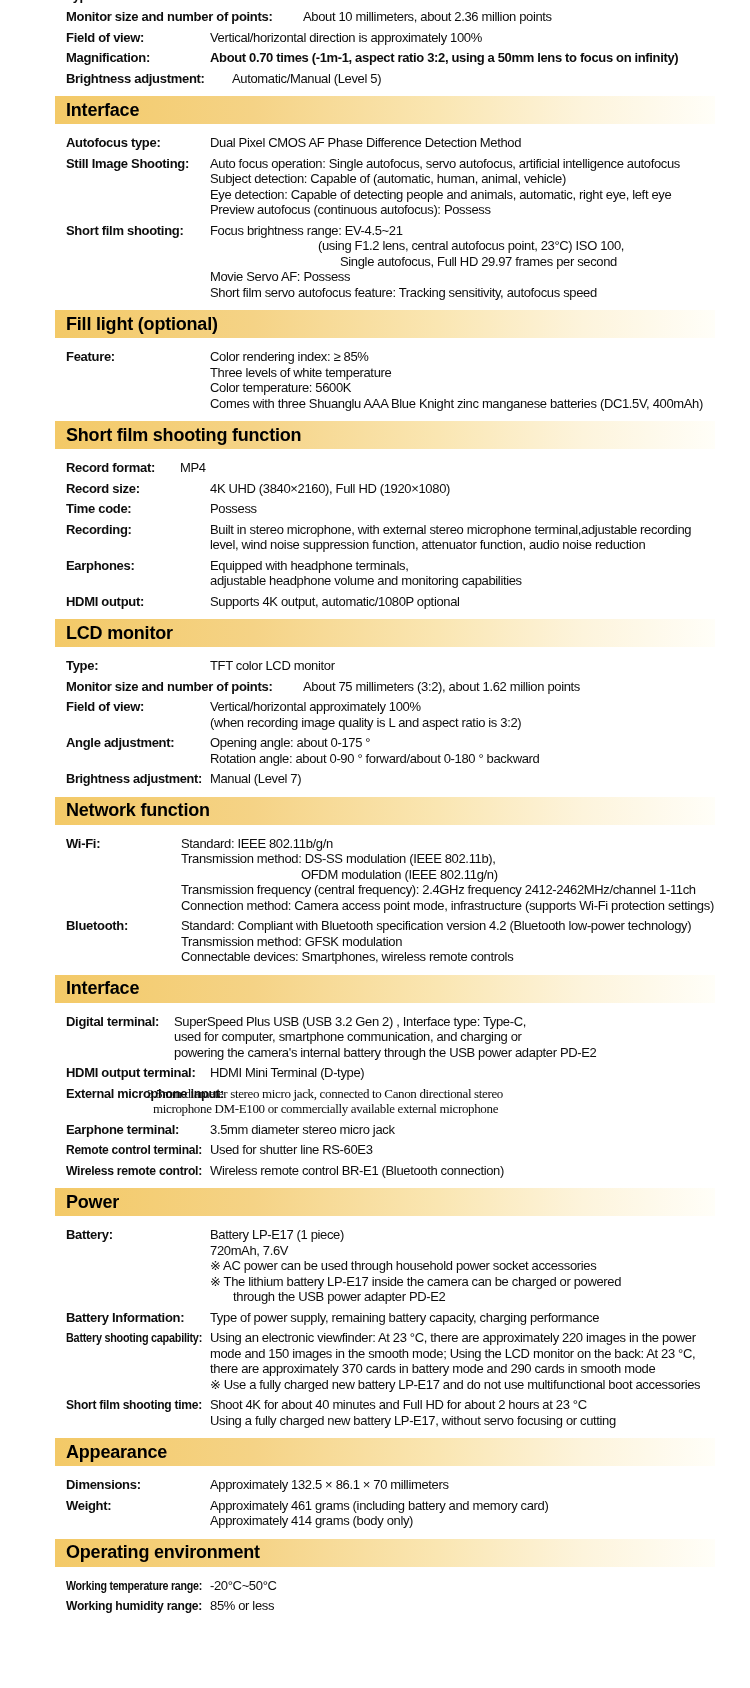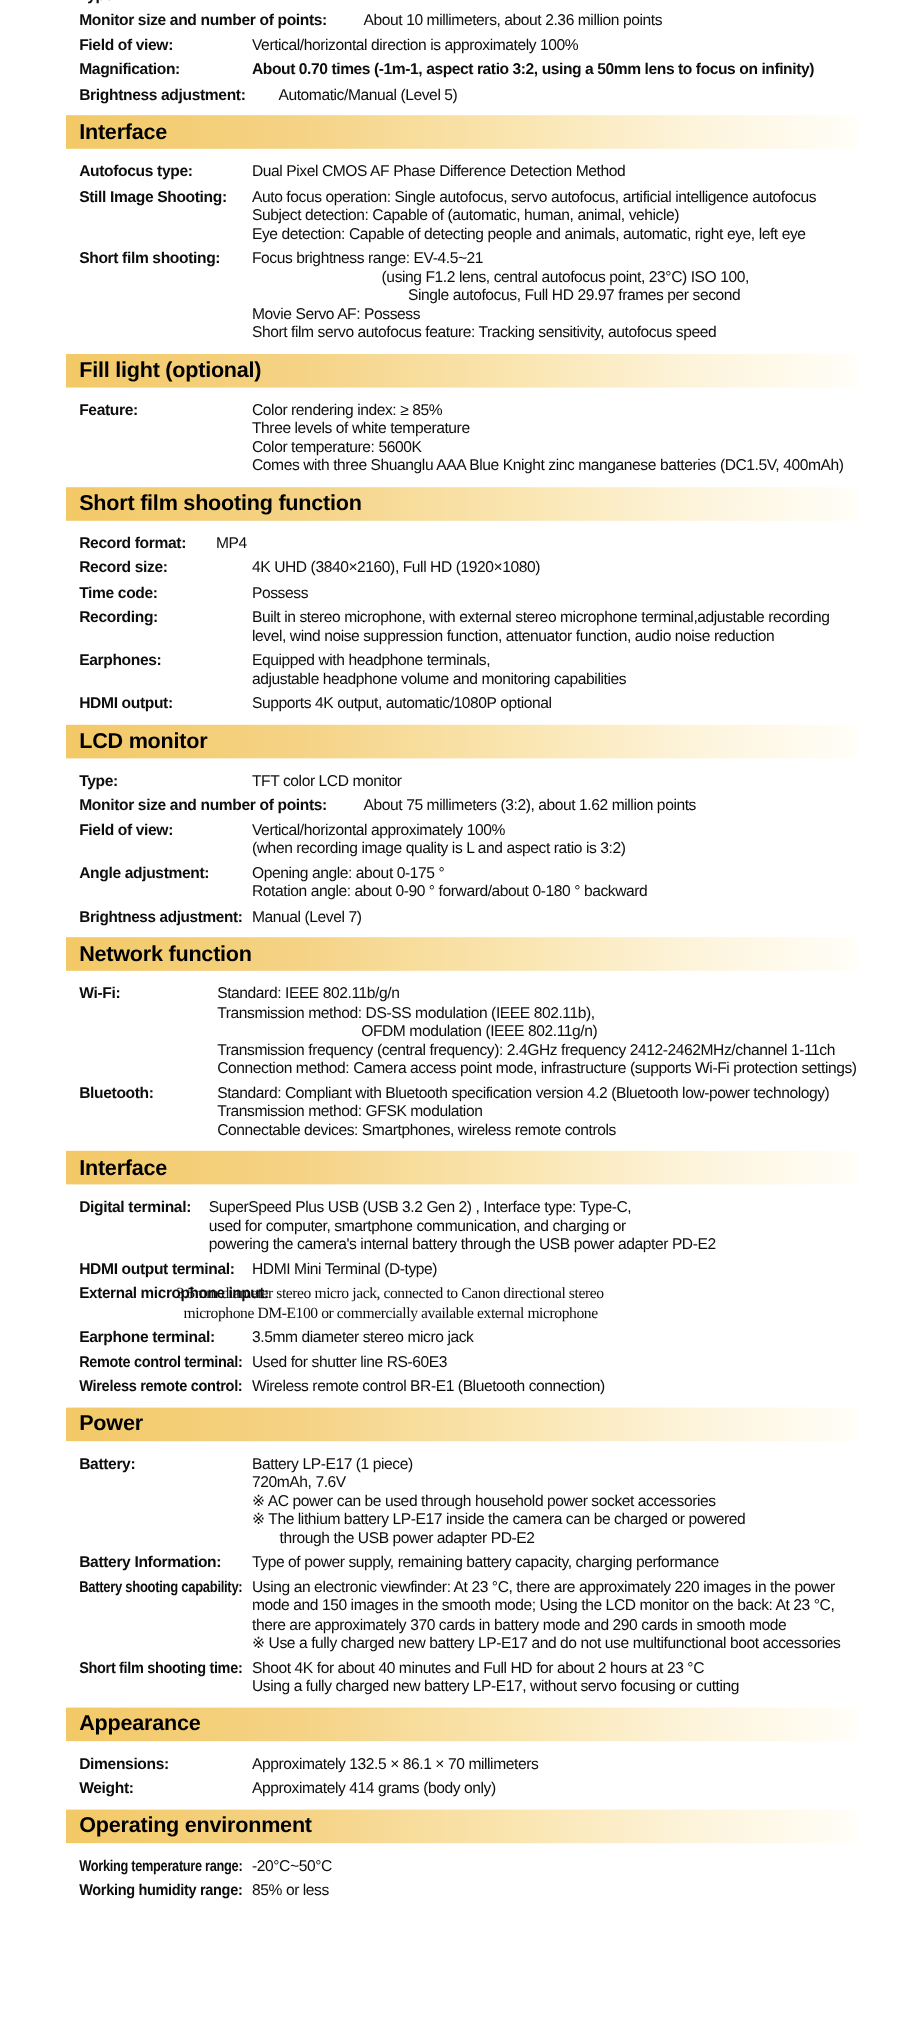--- a/index.html
+++ b/index.html
@@ -118,20 +118,21 @@
         <div class="value" style="margin-left: 144px;">
           <div class="line">Dual Pixel CMOS AF Phase Difference Detection Method</div>
         </div>
       </div>
       <div class="row">
         <span class="label">Still Image Shooting:</span>
         <div class="value" style="margin-left: 144px;">
           <div class="line">Auto focus operation: Single autofocus, servo autofocus, artificial intelligence autofocus</div>
           <div class="line">Subject detection: Capable of (automatic, human, animal, vehicle)</div>
           <div class="line">Eye detection: Capable of detecting people and animals, automatic, right eye, left eye</div>
+          <div class="line">Preview autofocus (continuous autofocus): Possess</div>
         </div>
       </div>
       <div class="row">
         <span class="label">Short film shooting:</span>
         <div class="value" style="margin-left: 144px;">
           <div class="line">Focus brightness range: EV-4.5~21</div>
           <div class="line" style="padding-left: 108px;">(using F1.2 lens, central autofocus point, 23°C) ISO 100,</div>
           <div class="line" style="padding-left: 130px;">Single autofocus, Full HD 29.97 frames per second</div>
           <div class="line">Movie Servo AF: Possess</div>
           <div class="line">Short film servo autofocus feature: Tracking sensitivity, autofocus speed</div>
@@ -328,20 +329,21 @@
       </div>
       <div class="row">
         <span class="label">Dimensions:</span>
         <div class="value" style="margin-left: 144px;">
           <div class="line">Approximately 132.5 × 86.1 × 70 millimeters</div>
         </div>
       </div>
       <div class="row">
         <span class="label">Weight:</span>
         <div class="value" style="margin-left: 144px;">
+          <div class="line">Approximately 461 grams (including battery and memory card)</div>
           <div class="line">Approximately 414 grams (body only)</div>
         </div>
       </div>
       <div class="sec-header">
         <span>Operating environment</span>
       </div>
       <div class="row">
         <span class="label" style="transform: scaleX(0.818969);">Working temperature range:</span>
         <div class="value" style="margin-left: 144px;">
           <div class="line">-20°C~50°C</div>

